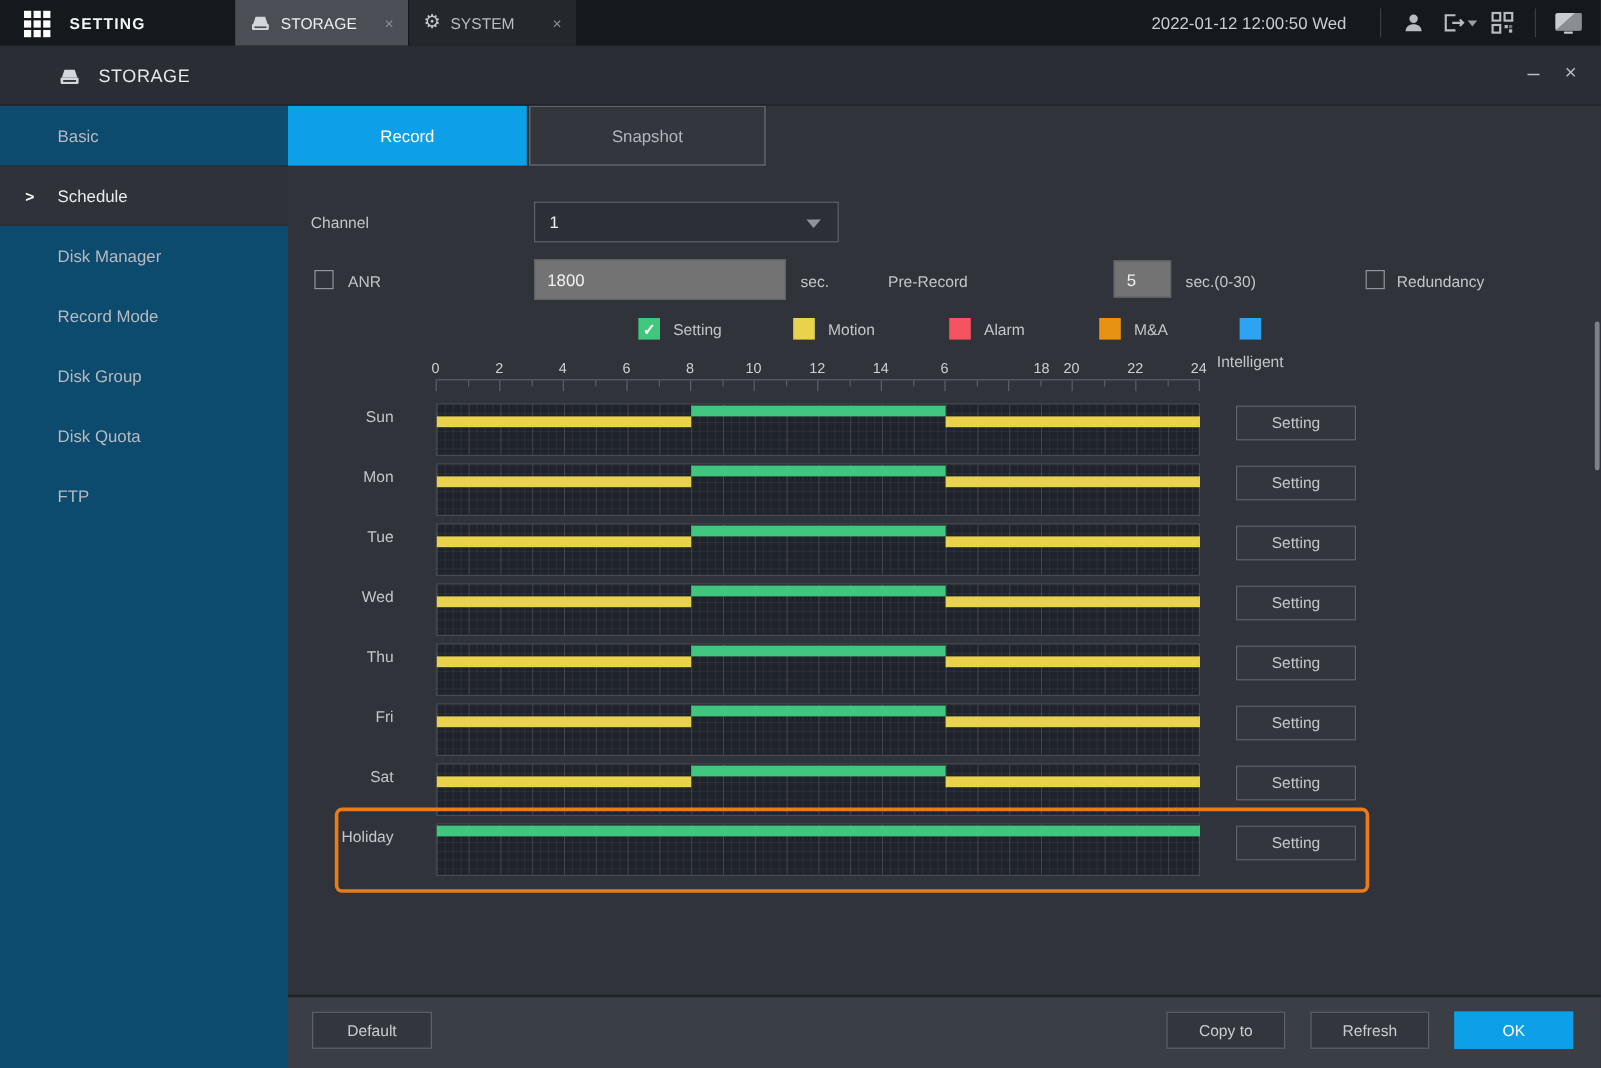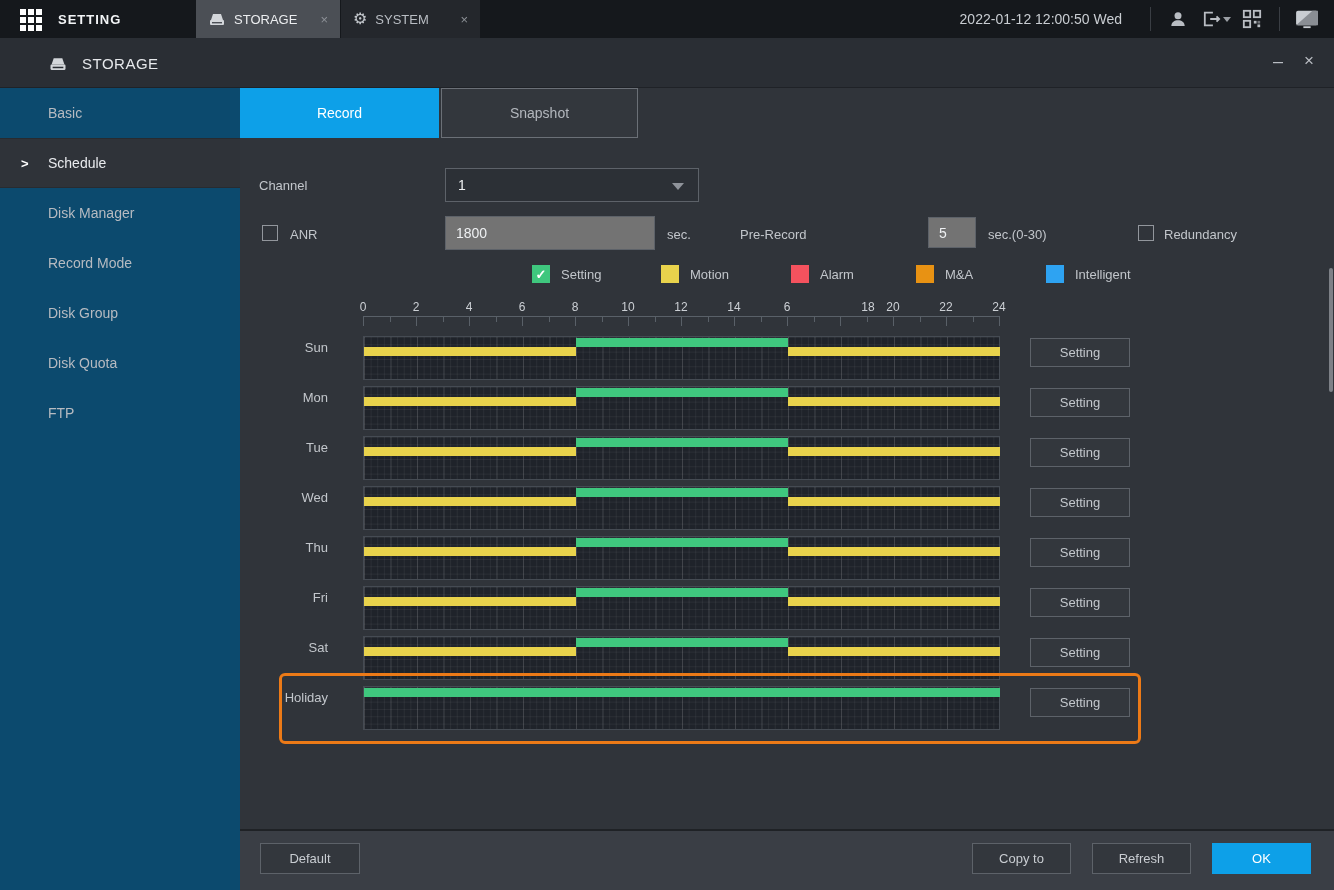--- a/index.html
+++ b/index.html
@@ -255,21 +255,21 @@
         <span class="legend-label">Motion</span>
       </div>
       <div class="legend-item" style="left: 551px;">
         <span class="legend-box" style="background: rgb(244, 82, 94);"></span>
         <span class="legend-label">Alarm</span>
       </div>
       <div class="legend-item" style="left: 676px; align-items: center;">
         <span class="legend-box" style="background: rgb(232, 146, 19);"></span>
         <span class="legend-label">M&amp;A</span>
       </div>
-      <div class="legend-item" style="left: 806px;">
+      <div class="legend-item" style="left: 774px; flex-direction: column;">
         <span class="legend-box" style="background: rgb(46, 163, 242);"></span>
         <span class="legend-label">Intelligent</span>
       </div>
     </div>
 
 <span class="axis-num" style="left: 123px; top: 212px;">0</span>
     <span class="axis-num" style="left: 176px; top: 212px;">2</span>
     <span class="axis-num" style="left: 229px; top: 212px;">4</span>
     <span class="axis-num" style="left: 282px; top: 212px;">6</span>
     <span class="axis-num" style="left: 335px; top: 212px;">8</span>

